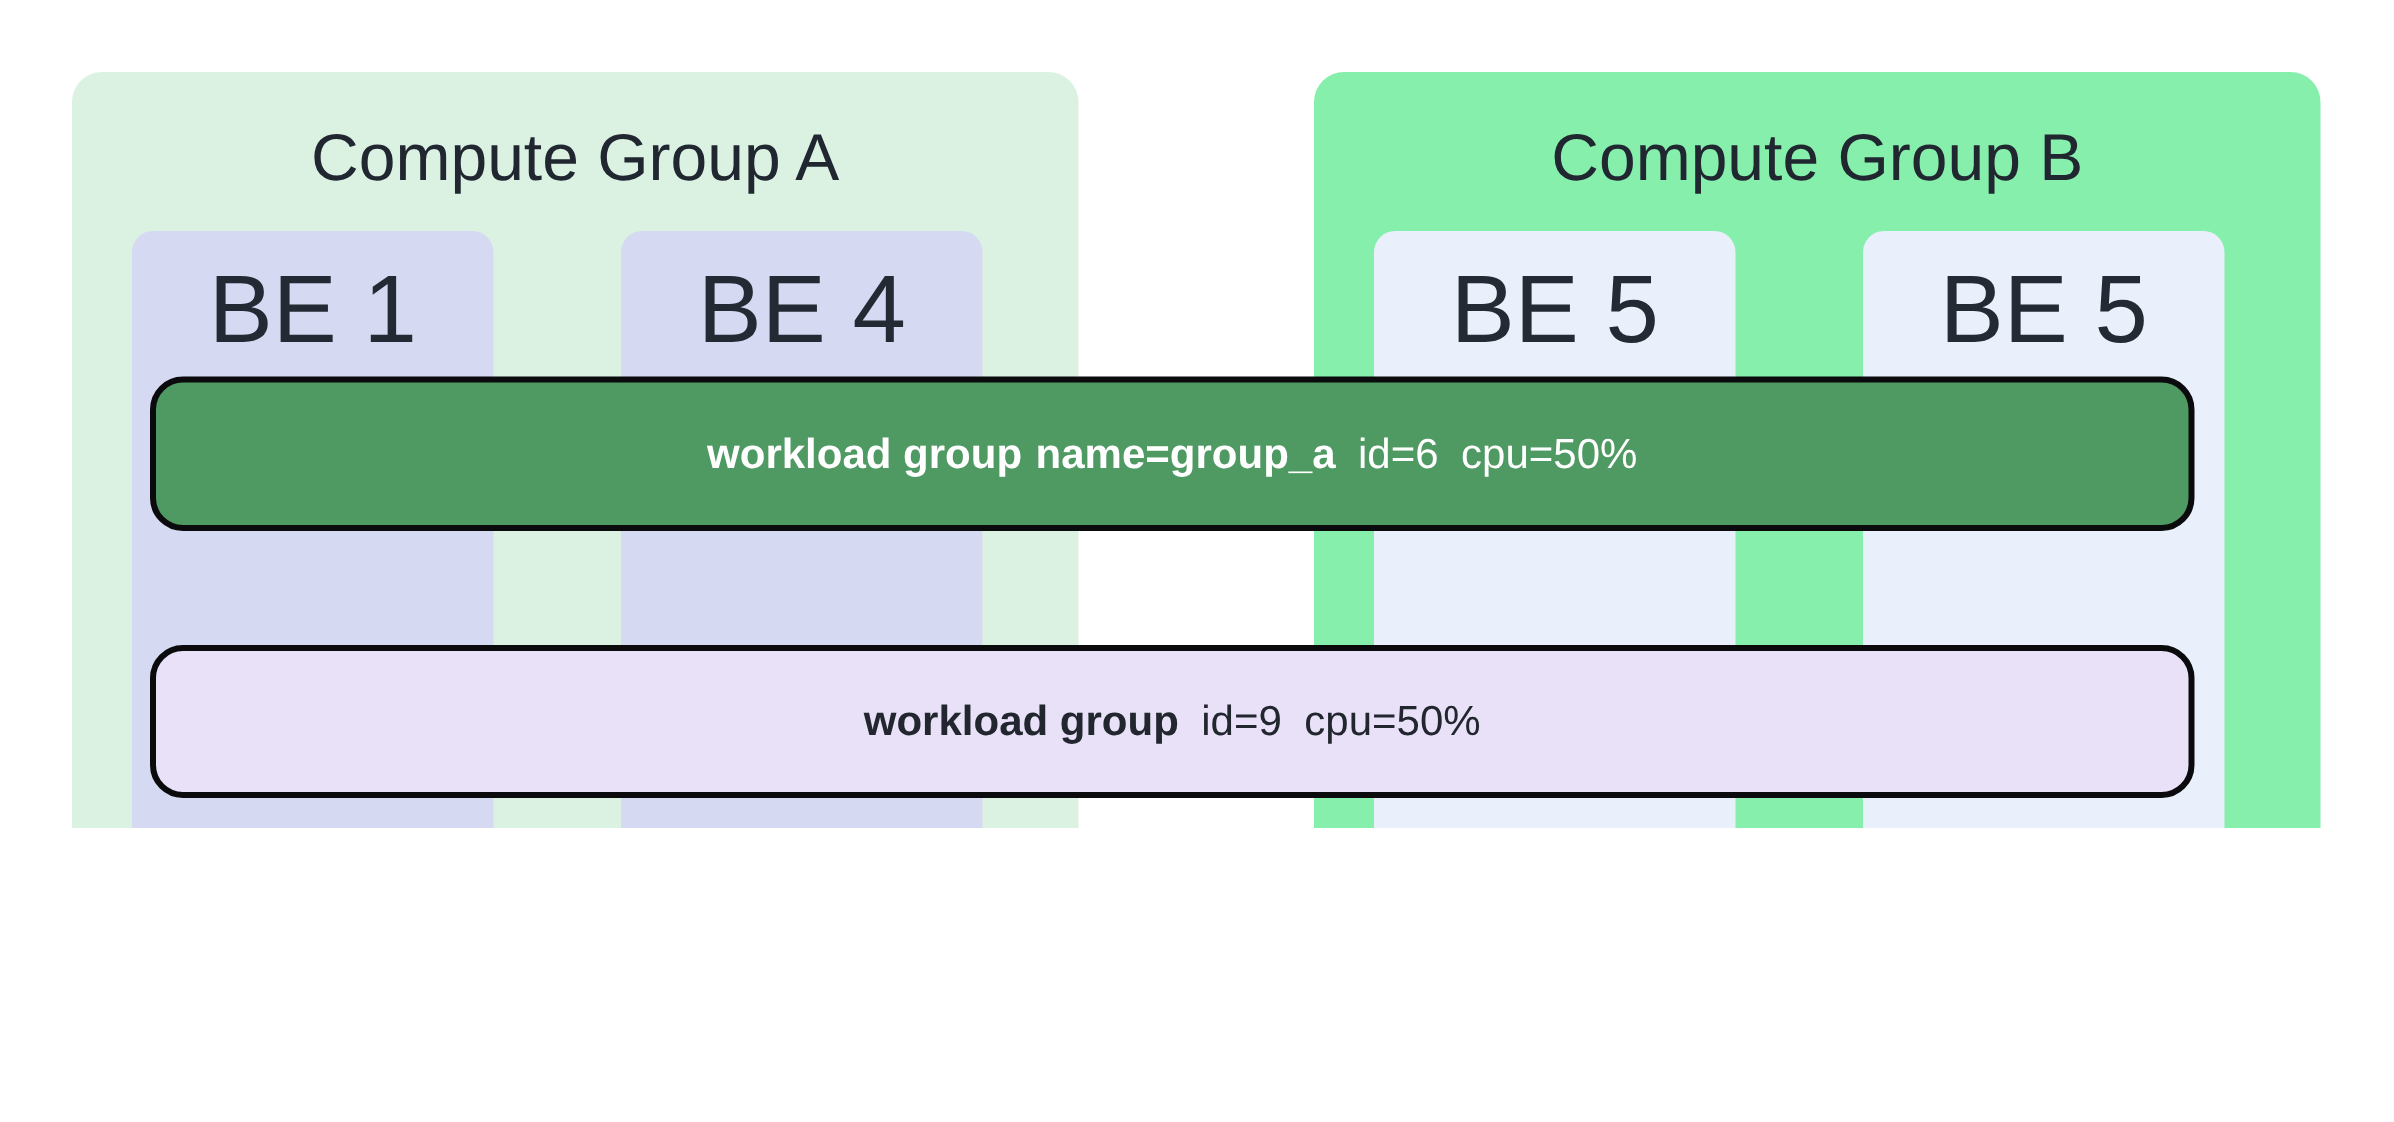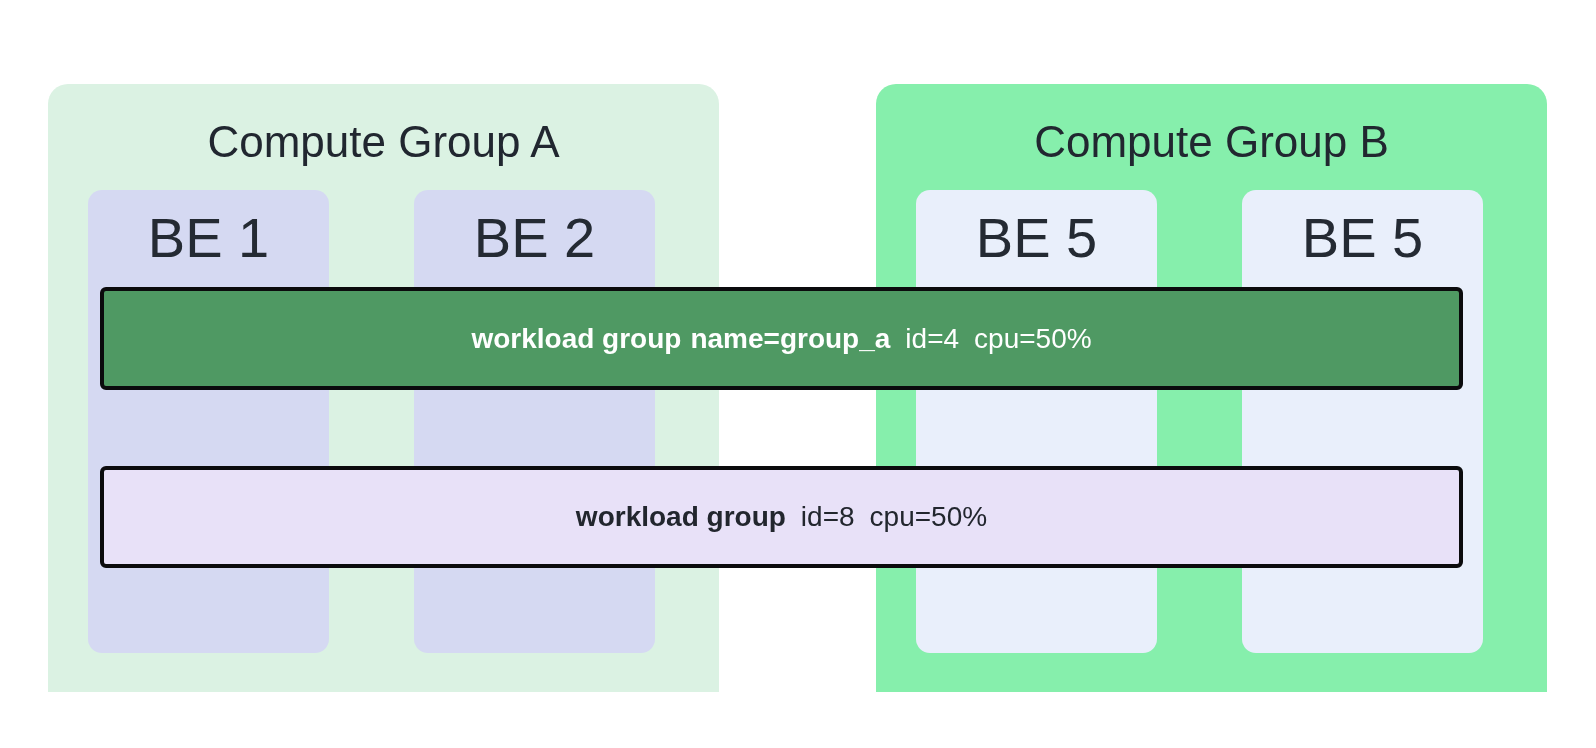--- a/index.html
+++ b/index.html
@@ -4,24 +4,23 @@
 <style>
   html, body {
     margin: 0;
     padding: 0;
     background: #ffffff;
     font-family: "Liberation Sans", "DejaVu Sans", sans-serif;
   }
   .canvas {
     position: relative;
     width: 1596px;
-    height: 656px;
+    height: 552px;
     background: #ffffff;
     overflow: hidden;
-    margin-top: 36px;
   }
   
   .group {
     position: absolute;
     top: 48px;
     width: 671px;
     height: 650px;
     border-radius: 20px;
   }
   .group-a { left: 48px;  background: #dbf2e3; }
@@ -45,33 +44,33 @@
     border-radius: 14px;
     text-align: center;
   }
   .be-left  { left: 40px; }
   .be-right { left: 366px; }
   .group-a .be { background: #d5d9f2; }
   .group-b .be { background: #e9effb; }
   .be-label {
     display: inline-block;
     margin-top: 14px;
-    font-size: 56px;
+    font-size: 64px;
     font-weight: 400;
     color: #242a33;
     line-height: 1.2;
   }
   
   .bar {
     position: absolute;
     left: 100px;
     width: 1363px;
     box-sizing: border-box;
     border: 4px solid #0b0b0d;
-    border-radius: 6px;
+    border-radius: 22px;
     display: flex;
     align-items: center;
     justify-content: center;
     font-size: 28px;
     line-height: 1;
     white-space: nowrap;
   }
   .bar-a {
     top: 251px;
     height: 103px;
@@ -92,40 +91,40 @@
 <body>
 
 <div class="canvas">
 
   <section class="group group-a">
     <h2 class="group-title">Compute Group A</h2>
     <div class="be be-left">
       <span class="be-label">BE 1</span>
     </div>
     <div class="be be-right">
-      <span class="be-label">BE 2</span>
+      <span class="be-label">BE 4</span>
     </div>
   </section>
 
   <section class="group group-b">
     <h2 class="group-title">Compute Group B</h2>
     <div class="be be-left">
       <span class="be-label">BE 5</span>
     </div>
     <div class="be be-right">
       <span class="be-label">BE 5</span>
     </div>
   </section>
 
   <div class="bar bar-a">
     <span class="prefix">workload group</span>
     <span class="attr-name">name=group_a</span>
-    <span class="attr-gap">id=4</span>
+    <span class="attr-gap">id=6</span>
     <span class="attr-gap">cpu=50%</span>
   </div>
 
   <div class="bar bar-b">
     <span class="prefix">workload group</span>
-    <span class="attr-gap">id=8</span>
+    <span class="attr-gap">id=9</span>
     <span class="attr-gap">cpu=50%</span>
   </div>
 
 </div>
 
 </body></html>

